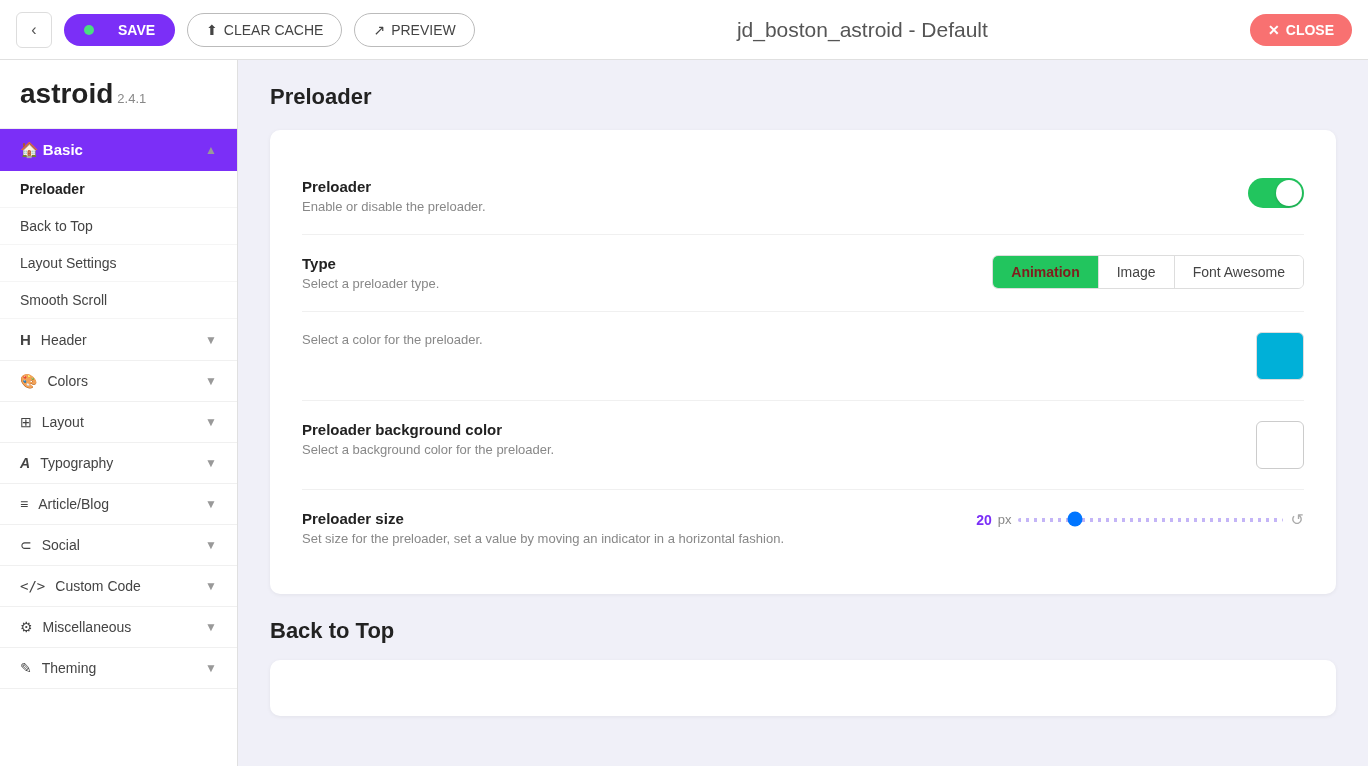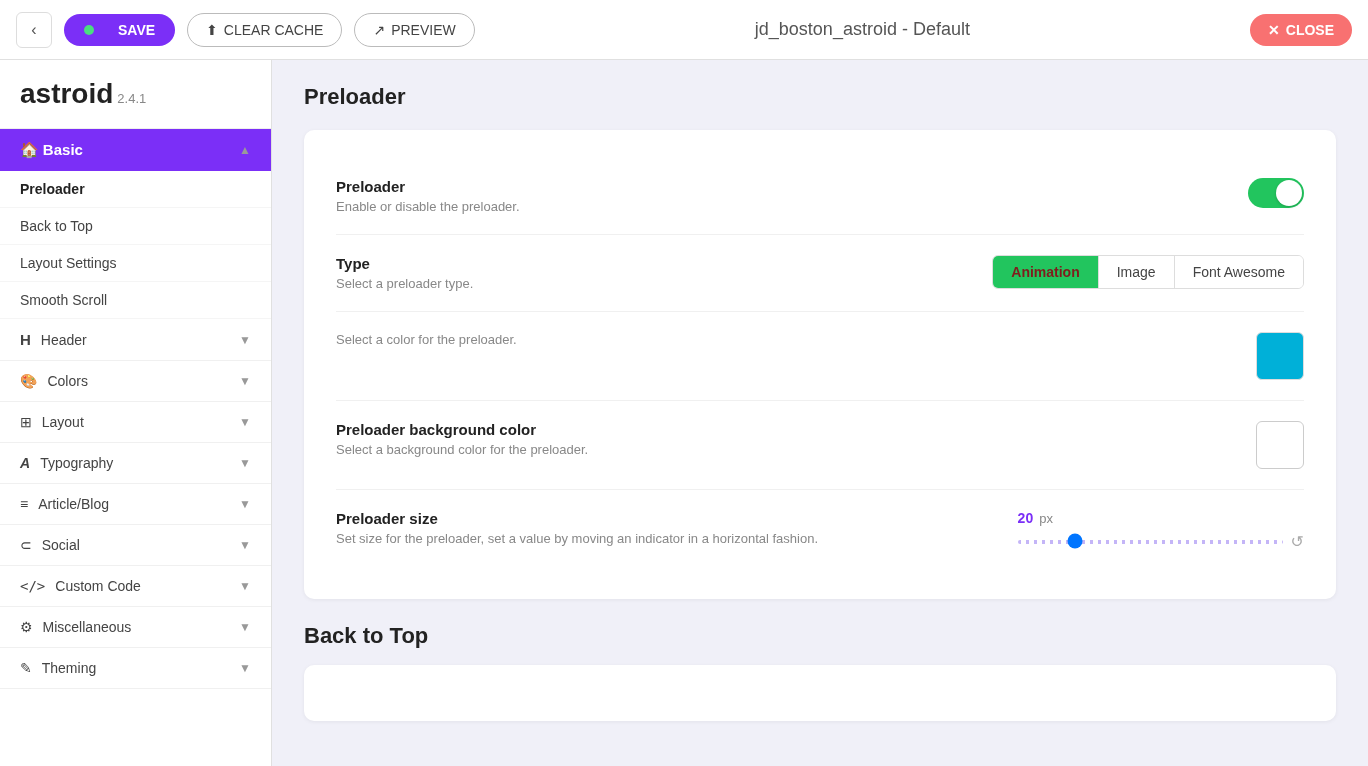--- a/index.html
+++ b/index.html
@@ -24,33 +24,33 @@
     .btn-clear {
       background: #fff; border: 1.5px solid #bbb; border-radius: 24px;
       padding: 8px 18px; cursor: pointer; font-size: 14px; color: #444;
       display: flex; align-items: center; gap: 6px;
     }
     .btn-preview {
       background: #fff; border: 1.5px solid #bbb; border-radius: 24px;
       padding: 8px 18px; cursor: pointer; font-size: 14px; color: #444;
       display: flex; align-items: center; gap: 6px;
     }
-    .topbar-center { flex: 1; text-align: center; font-size: 18px; color: #555; font-weight: 500; }
+    .topbar-center { flex: 1; text-align: center; font-size: 21px; color: #555; font-weight: 500; }
     .btn-close {
       background: #f87171; color: #fff; border: none; border-radius: 24px;
       padding: 8px 18px; cursor: pointer; font-size: 14px; font-weight: 600;
       display: flex; align-items: center; gap: 6px; margin-left: auto;
     }
 
     
     .main-layout { display: flex; flex: 1; overflow: hidden; }
 
     
     .sidebar {
-      width: 272px; background: #fff; border-right: 1px solid #e0e0e0;
+      width: 238px; background: #fff; border-right: 1px solid #e0e0e0;
       display: flex; flex-direction: column; overflow-y: auto; flex-shrink: 0;
     }
     .sidebar-logo {
       padding: 18px 20px; border-bottom: 1px solid #eee;
       font-size: 28px; font-weight: 800; color: #222; display: flex; align-items: baseline; gap: 4px;
     }
     .sidebar-logo .version { font-size: 13px; color: #888; font-weight: 400; }
     .sidebar-section {
       background: #7b2ff7; color: #fff; padding: 12px 20px;
       display: flex; align-items: center; justify-content: space-between;
@@ -123,21 +123,21 @@
     .dot-small:nth-child(1) { height: 6px; }
     .dot-small:nth-child(2) { height: 10px; background: #aaa; }
     .dot-small:nth-child(3) { height: 14px; background: #888; }
 
     
     .color-box {
       width: 48px; height: 48px; border-radius: 6px; border: 1px solid #ddd; cursor: pointer;
     }
 
     
-    .slider-area { display: flex; flex-direction: column; gap: 6px; }
+    .slider-area { display: flex; flex-direction: row; gap: 6px; }
     .slider-top { display: flex; align-items: center; gap: 6px; }
     .slider-value { color: #7b2ff7; font-size: 14px; font-weight: 600; }
     .slider-unit { font-size: 13px; color: #888; }
 
     .bottom-section-title {
       font-size: 22px; font-weight: 700; color: #222; margin-bottom: 16px; margin-top: 8px;
     }
   </style>
 </head>
 <body>

